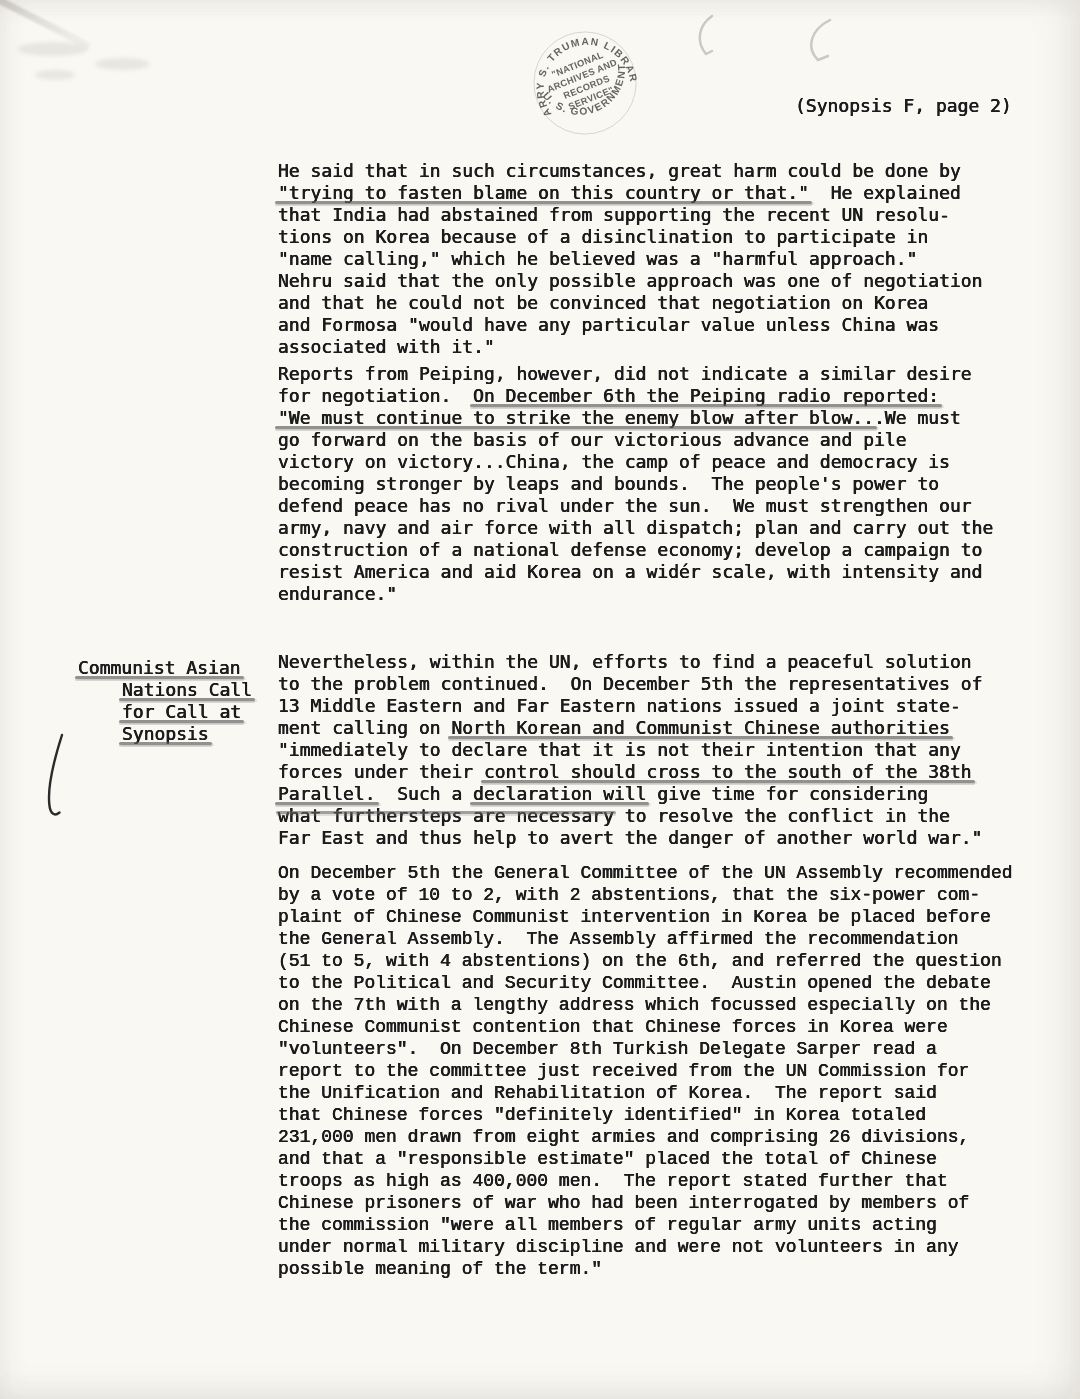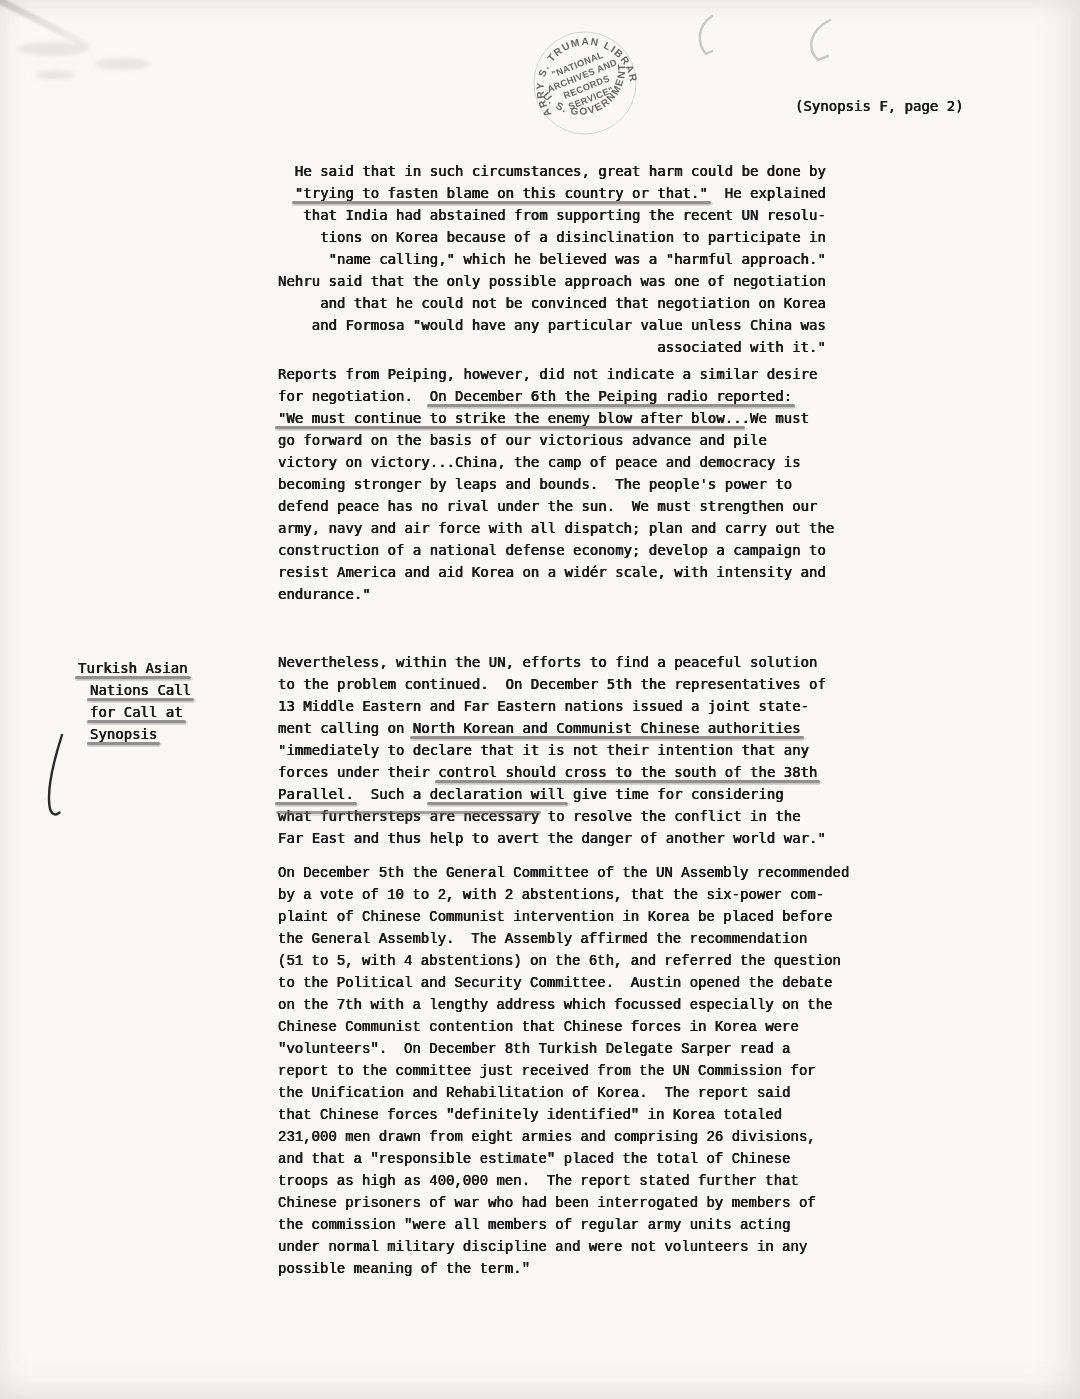--- a/index.html
+++ b/index.html
@@ -11,30 +11,30 @@
   
   .paper-shade{
     position:absolute;inset:0;pointer-events:none;z-index:5;
     box-shadow:
       inset -20px 0 30px rgba(95,90,75,.07),
       inset 0 -18px 28px rgba(95,90,75,.05),
       inset 10px 0 24px rgba(95,90,75,.035),
       inset 0 6px 18px rgba(95,90,75,.03);
   }
   .typew{
-    font-size:14px;line-height:22px;color:#1c1c1c;white-space:pre;
+    font-size:18px;line-height:22px;color:#1c1c1c;white-space:pre;
     text-shadow:0.35px 0 0 currentColor, -0.25px 0 0 currentColor;
   }
   .para{position:absolute;left:278px;}
-  .p0{top:160px;text-align:right;}
+  .p0{top:160px;}
   .p1{top:363px;}
   .p2{top:651px;}
   .p3{top:862px;font-family:Liberation Mono, monospace;}
   .margin-note{position:absolute;left:78px;top:657px;}
-  .margin-note .line + .line{margin-left:12px;}
+  .margin-note .line + .line{margin-left:44px;}
   .header-note{position:absolute;left:795px;top:95px;}
   .line{height:22px;}
   .seg{position:relative;display:inline-block;}
   .seg-under::after{
     content:'';position:absolute;left:-3px;right:-3px;bottom:0;height:3px;
     background:rgba(96,96,96,.68);border-radius:2px;
     box-shadow:0 2px 0 rgba(125,125,125,.28), 2px 1px 0 rgba(125,125,125,.18);
   }
   .seg-over::after{
     content:'';position:absolute;left:-2px;right:-2px;top:6px;height:3px;
@@ -80,21 +80,21 @@
       <text x="70" y="52">"NATIONAL</text>
       <text x="70" y="65">ARCHIVES AND</text>
       <text x="70" y="78">RECORDS</text>
       <text x="70" y="91">SERVICE"</text>
     </g>
   </g>
 </svg>
 
 <div class="typew header-note">(Synopsis F, page 2)</div>
 
-<div class="typew margin-note"><div class="line"><span class="seg seg-under">Turkish Asian</span></div><div class="line"><span class="seg seg-under">Nations Call</span></div><div class="line"><span class="seg seg-under">for Call at</span></div><div class="line"><span class="seg seg-under">Synopsis</span></div></div>
+<div class="typew margin-note"><div class="line"><span class="seg seg-under">Communist Asian</span></div><div class="line"><span class="seg seg-under">Nations Call</span></div><div class="line"><span class="seg seg-under">for Call at</span></div><div class="line"><span class="seg seg-under">Synopsis</span></div></div>
 
 <svg class="annot" style="left:38px;top:725px;" width="40" height="105" viewBox="0 0 40 105">
   <path d="M 24 10 C 15 38, 9 63, 11.5 81 C 12.5 88, 16 92, 21.5 87.5" fill="none" stroke="#2b2b2b" stroke-width="2.4" stroke-linecap="round"></path>
 </svg>
 
 <div class="typew para p0"><div class="line"><span>He said that in such circumstances, great harm could be done by</span></div><div class="line"><span class="seg seg-under">"trying to fasten blame on this country or that."</span><span>  He explained</span></div><div class="line"><span>that India had abstained from supporting the recent UN resolu-</span></div><div class="line"><span>tions on Korea because of a disinclination to participate in</span></div><div class="line"><span>"name calling," which he believed was a "harmful approach."</span></div><div class="line"><span>Nehru said that the only possible approach was one of negotiation</span></div><div class="line"><span>and that he could not be convinced that negotiation on Korea</span></div><div class="line"><span>and Formosa "would have any particular value unless China was</span></div><div class="line"><span>associated with it."</span></div></div>
 <div class="typew para p1"><div class="line"><span>Reports from Peiping, however, did not indicate a similar desire</span></div><div class="line"><span>for negotiation.  </span><span class="seg seg-under">On December 6th the Peiping radio reported:</span></div><div class="line"><span class="seg seg-under">"We must continue to strike the enemy blow after blow..</span><span>.We must</span></div><div class="line"><span>go forward on the basis of our victorious advance and pile</span></div><div class="line"><span>victory on victory...China, the camp of peace and democracy is</span></div><div class="line"><span>becoming stronger by leaps and bounds.  The people's power to</span></div><div class="line"><span>defend peace has no rival under the sun.  We must strengthen our</span></div><div class="line"><span>army, navy and air force with all dispatch; plan and carry out the</span></div><div class="line"><span>construction of a national defense economy; develop a campaign to</span></div><div class="line"><span>resist America and aid Korea on a widér scale, with intensity and</span></div><div class="line"><span>endurance."</span></div></div>
 <div class="typew para p2"><div class="line"><span>Nevertheless, within the UN, efforts to find a peaceful solution</span></div><div class="line"><span>to the problem continued.  On December 5th the representatives of</span></div><div class="line"><span>13 Middle Eastern and Far Eastern nations issued a joint state-</span></div><div class="line"><span>ment calling on </span><span class="seg seg-under">North Korean and Communist Chinese authorities</span></div><div class="line"><span>"immediately to declare that it is not their intention that any</span></div><div class="line"><span>forces under their </span><span class="seg seg-under">control should cross to the south of the 38th</span></div><div class="line"><span class="seg seg-under">Parallel.</span><span>  Such a </span><span class="seg seg-under">declaration will</span><span> give time for considering</span></div><div class="line"><span class="seg seg-over">what furthersteps are necessary</span><span> to resolve the conflict in the</span></div><div class="line"><span>Far East and thus help to avert the danger of another world war."</span></div></div>
 <div class="typew para p3"><div class="line"><span>On December 5th the General Committee of the UN Assembly recommended</span></div><div class="line"><span>by a vote of 10 to 2, with 2 abstentions, that the six-power com-</span></div><div class="line"><span>plaint of Chinese Communist intervention in Korea be placed before</span></div><div class="line"><span>the General Assembly.  The Assembly affirmed the recommendation</span></div><div class="line"><span>(51 to 5, with 4 abstentions) on the 6th, and referred the question</span></div><div class="line"><span>to the Political and Security Committee.  Austin opened the debate</span></div><div class="line"><span>on the 7th with a lengthy address which focussed especially on the</span></div><div class="line"><span>Chinese Communist contention that Chinese forces in Korea were</span></div><div class="line"><span>"volunteers".  On December 8th Turkish Delegate Sarper read a</span></div><div class="line"><span>report to the committee just received from the UN Commission for</span></div><div class="line"><span>the Unification and Rehabilitation of Korea.  The report said</span></div><div class="line"><span>that Chinese forces "definitely identified" in Korea totaled</span></div><div class="line"><span>231,000 men drawn from eight armies and comprising 26 divisions,</span></div><div class="line"><span>and that a "responsible estimate" placed the total of Chinese</span></div><div class="line"><span>troops as high as 400,000 men.  The report stated further that</span></div><div class="line"><span>Chinese prisoners of war who had been interrogated by members of</span></div><div class="line"><span>the commission "were all members of regular army units acting</span></div><div class="line"><span>under normal military discipline and were not volunteers in any</span></div><div class="line"><span>possible meaning of the term."</span></div></div>
 

